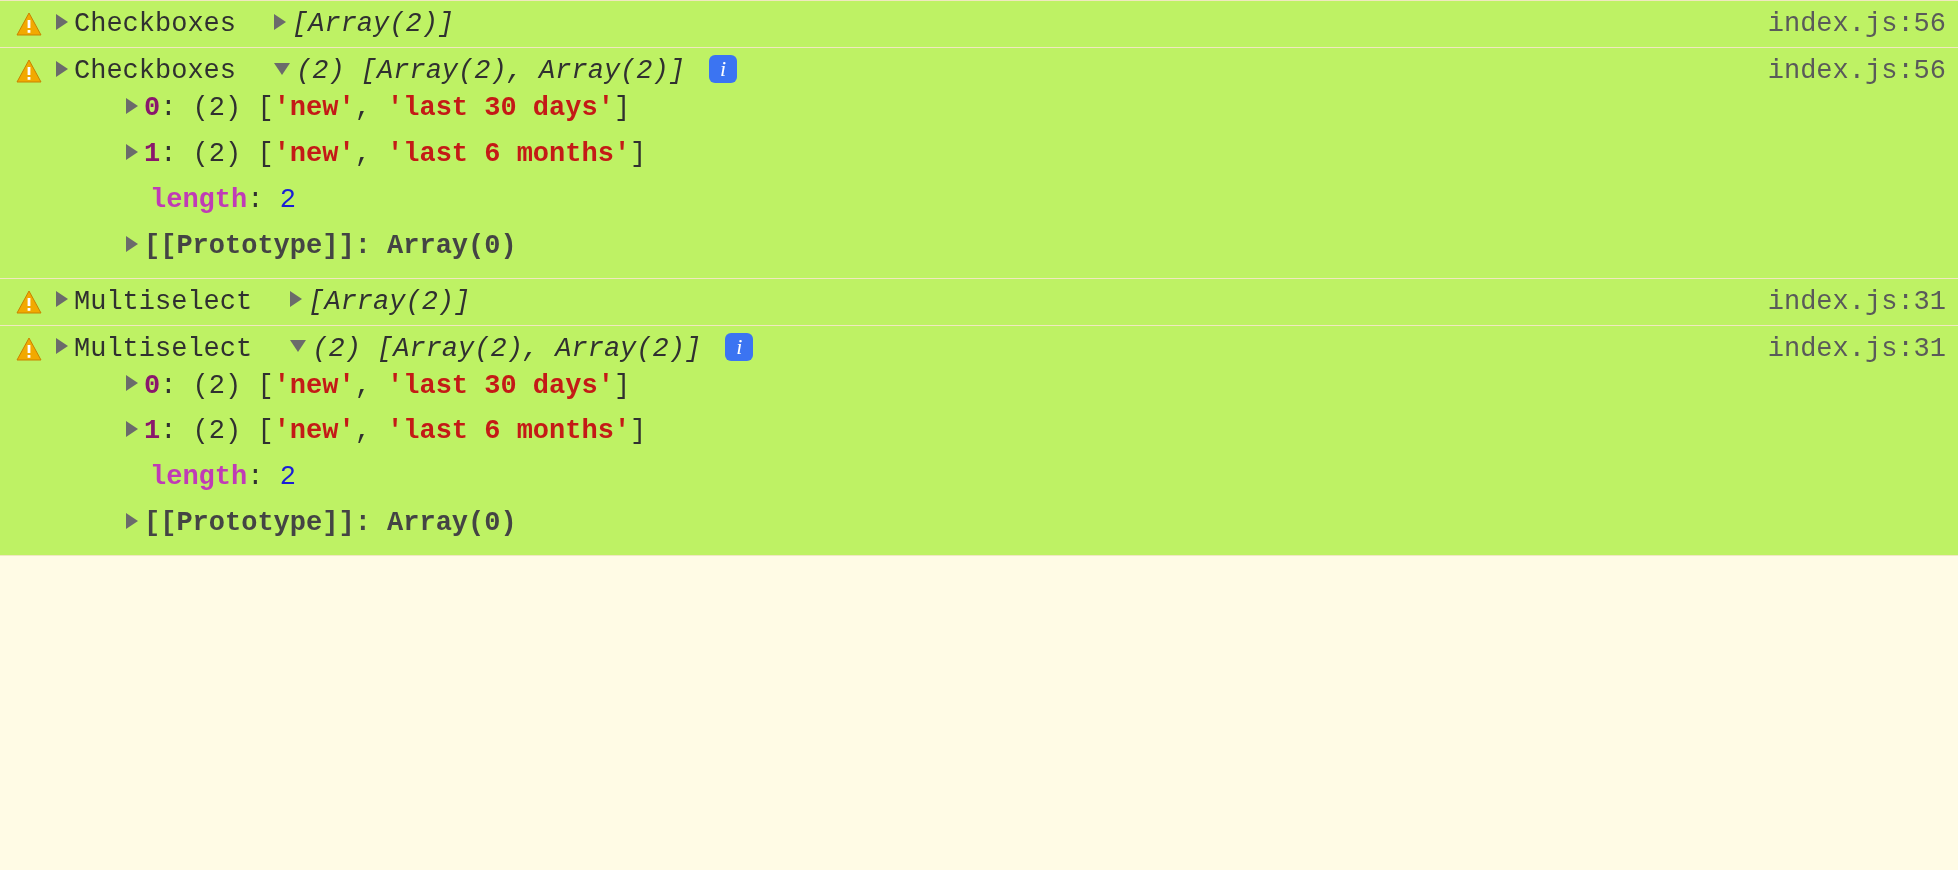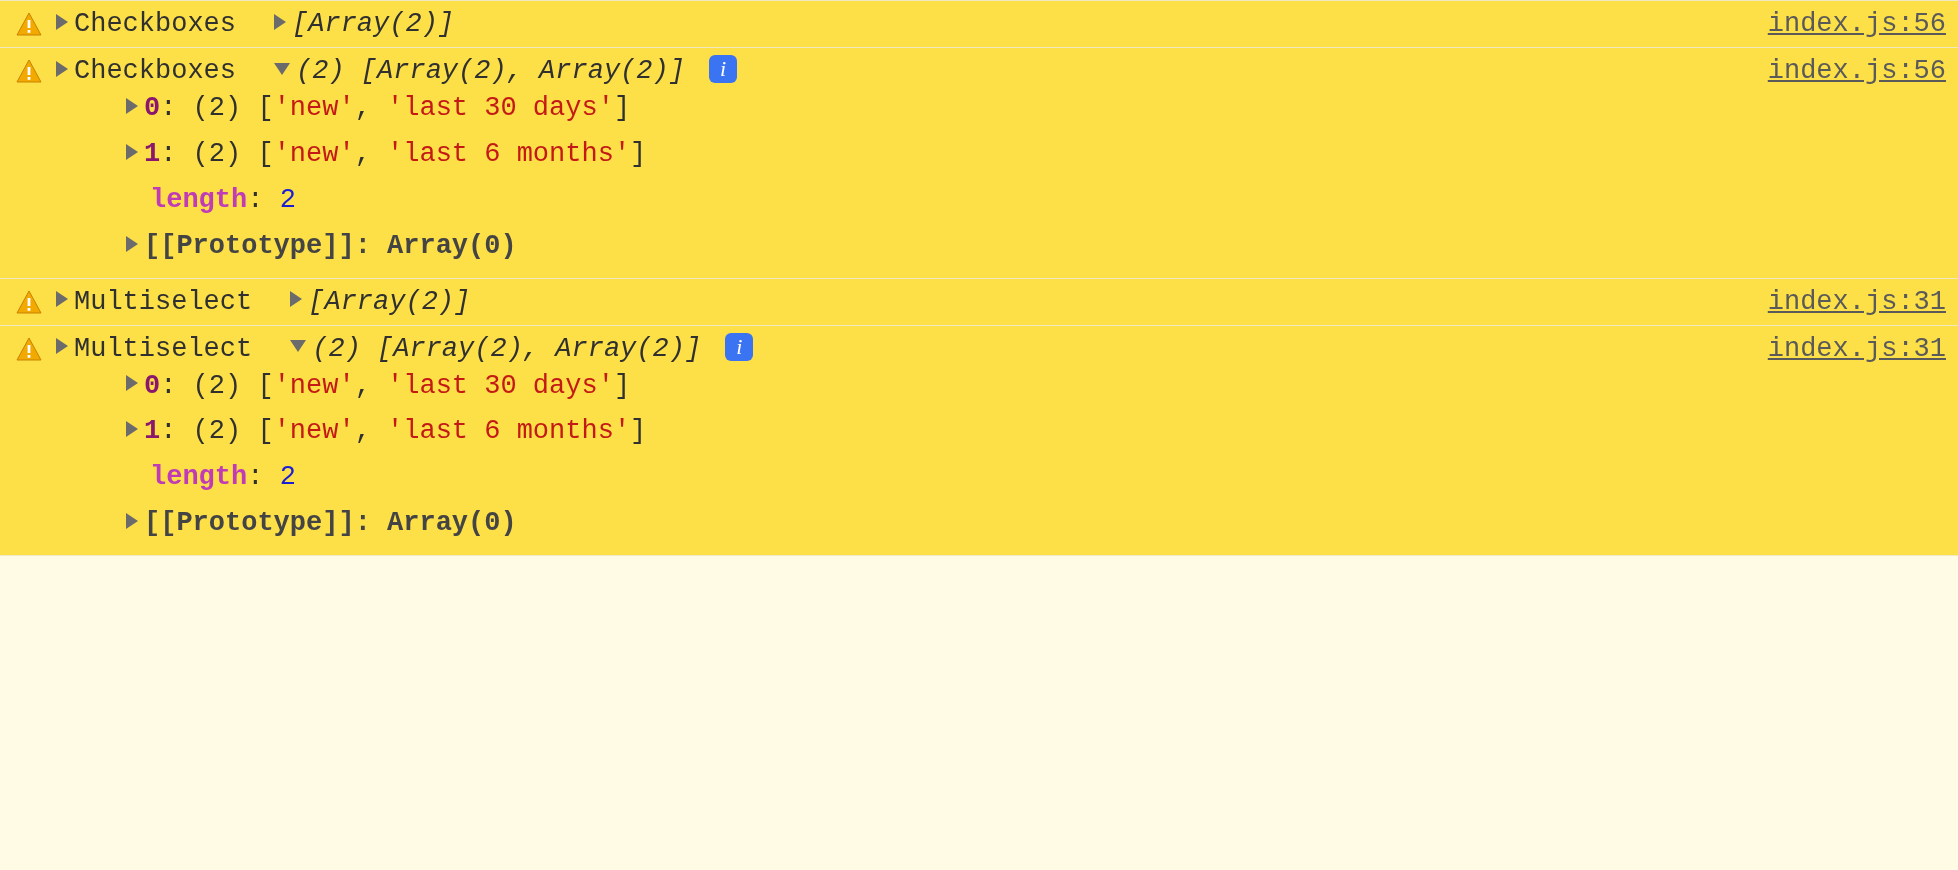--- a/index.html
+++ b/index.html
@@ -6,21 +6,21 @@
     body {
       font-family: Menlo, Monaco, "Courier New", monospace;
       font-size: 27px;
       background: #fffbe5;
       color: #303030;
     }
     .message {
       border-top: 1px solid #f0e8c0;
       border-bottom: 1px solid #f0e8c0;
       padding: 8px 12px 8px 16px;
-      background: #fde047;
+      background: #bef264;
       display: flex;
       align-items: flex-start;
       gap: 10px;
     }
     .message + .message { border-top: none; }
     .icon-col {
       width: 30px;
       padding-top: 3px;
       flex-shrink: 0;
     }
@@ -29,21 +29,20 @@
       min-width: 0;
       display: flex;
       align-items: flex-start;
     }
     .source-col {
       flex-shrink: 0;
       padding-top: 0;
     }
     .source-link {
       color: #5a5a5a;
-      text-decoration: underline;
       cursor: pointer;
     }
     .warn-icon svg { display: block; }
     .tri {
       display: inline-block;
       width: 0; height: 0;
       vertical-align: middle;
       margin-right: 6px;
       cursor: pointer;
     }
@@ -87,21 +86,21 @@
     .nested {
       margin-left: 0;
     }
     .nested-row {
       padding-left: 70px;
       line-height: 1.7;
     }
     .idx { color: #8a176c; font-weight: bold; }
     .len-key { color: #c03bb6; font-weight: bold; }
     .num { color: #1a1fd6; }
-    .str { color: #c41a16; }
+    .str { color: #c41a16; font-weight: bold; }
     .proto { color: #444; font-weight: bold; }
     .head-group { white-space: nowrap; }
     .msg-body { flex: 1; }
     .first-line { display: flex; align-items: baseline; gap: 18px; flex-wrap: wrap; }
     .first-line > span { white-space: nowrap; }
   </style>
 </head>
 <body>
 
 <div class="message">

